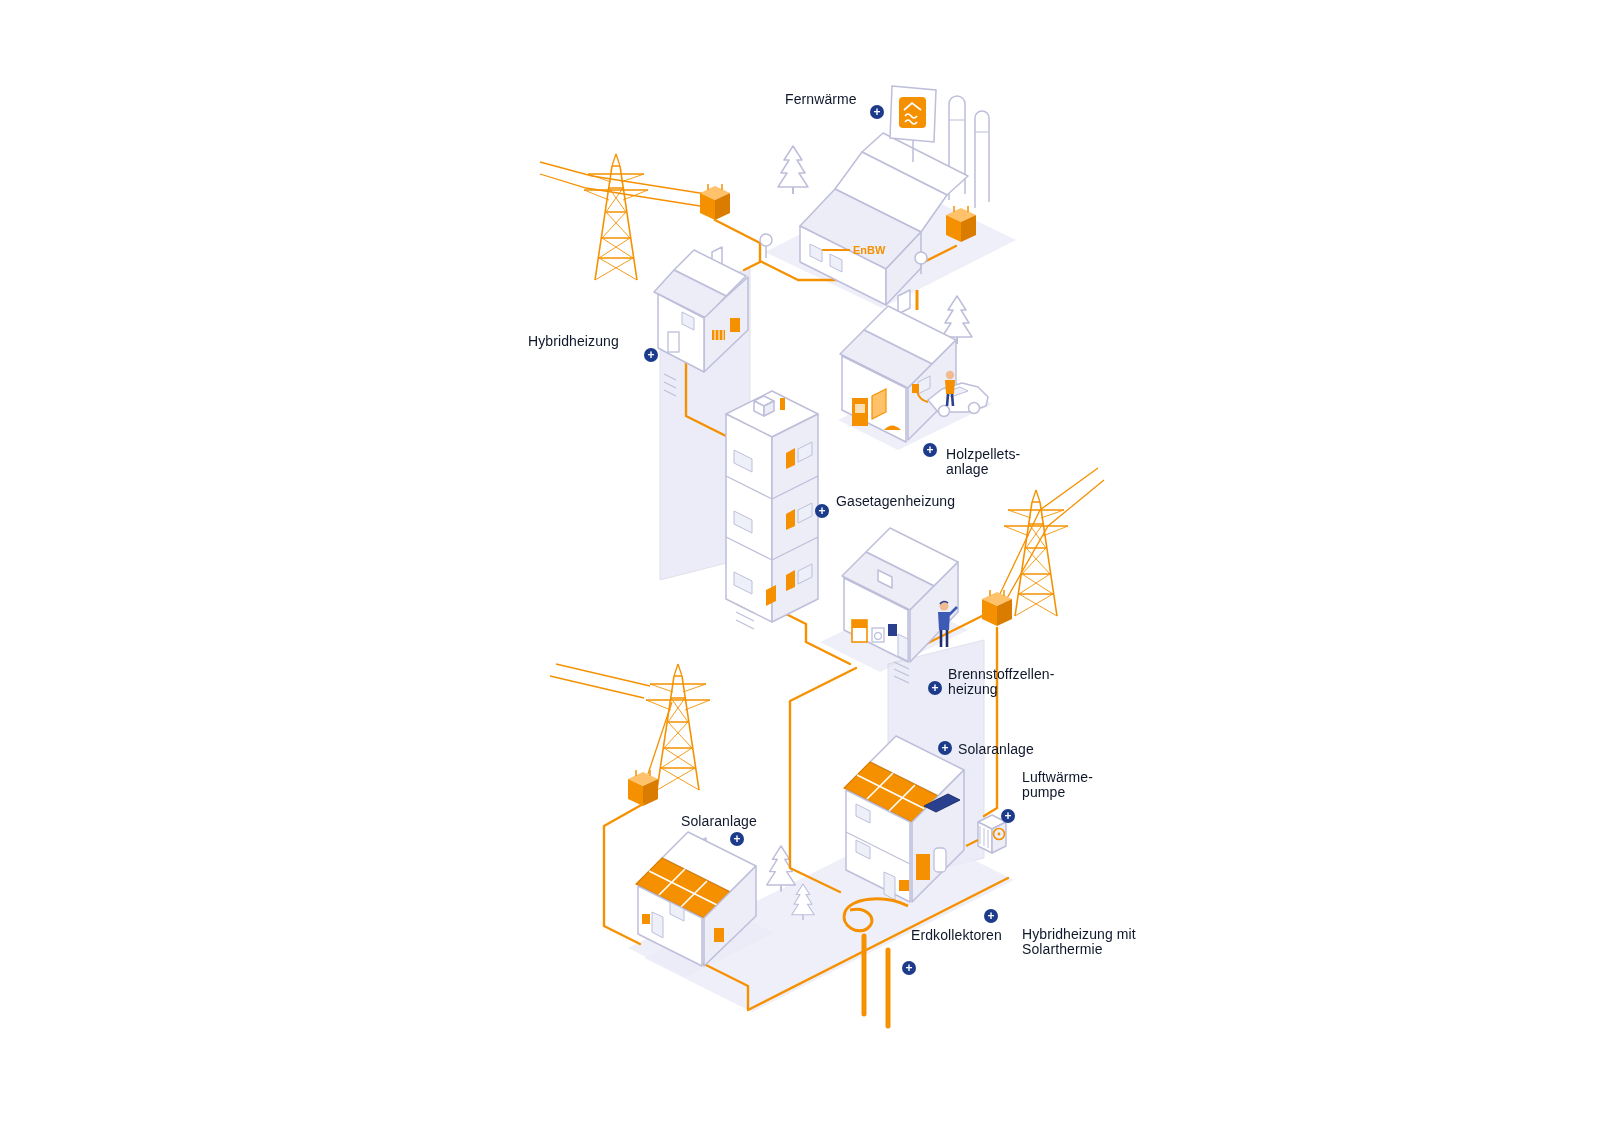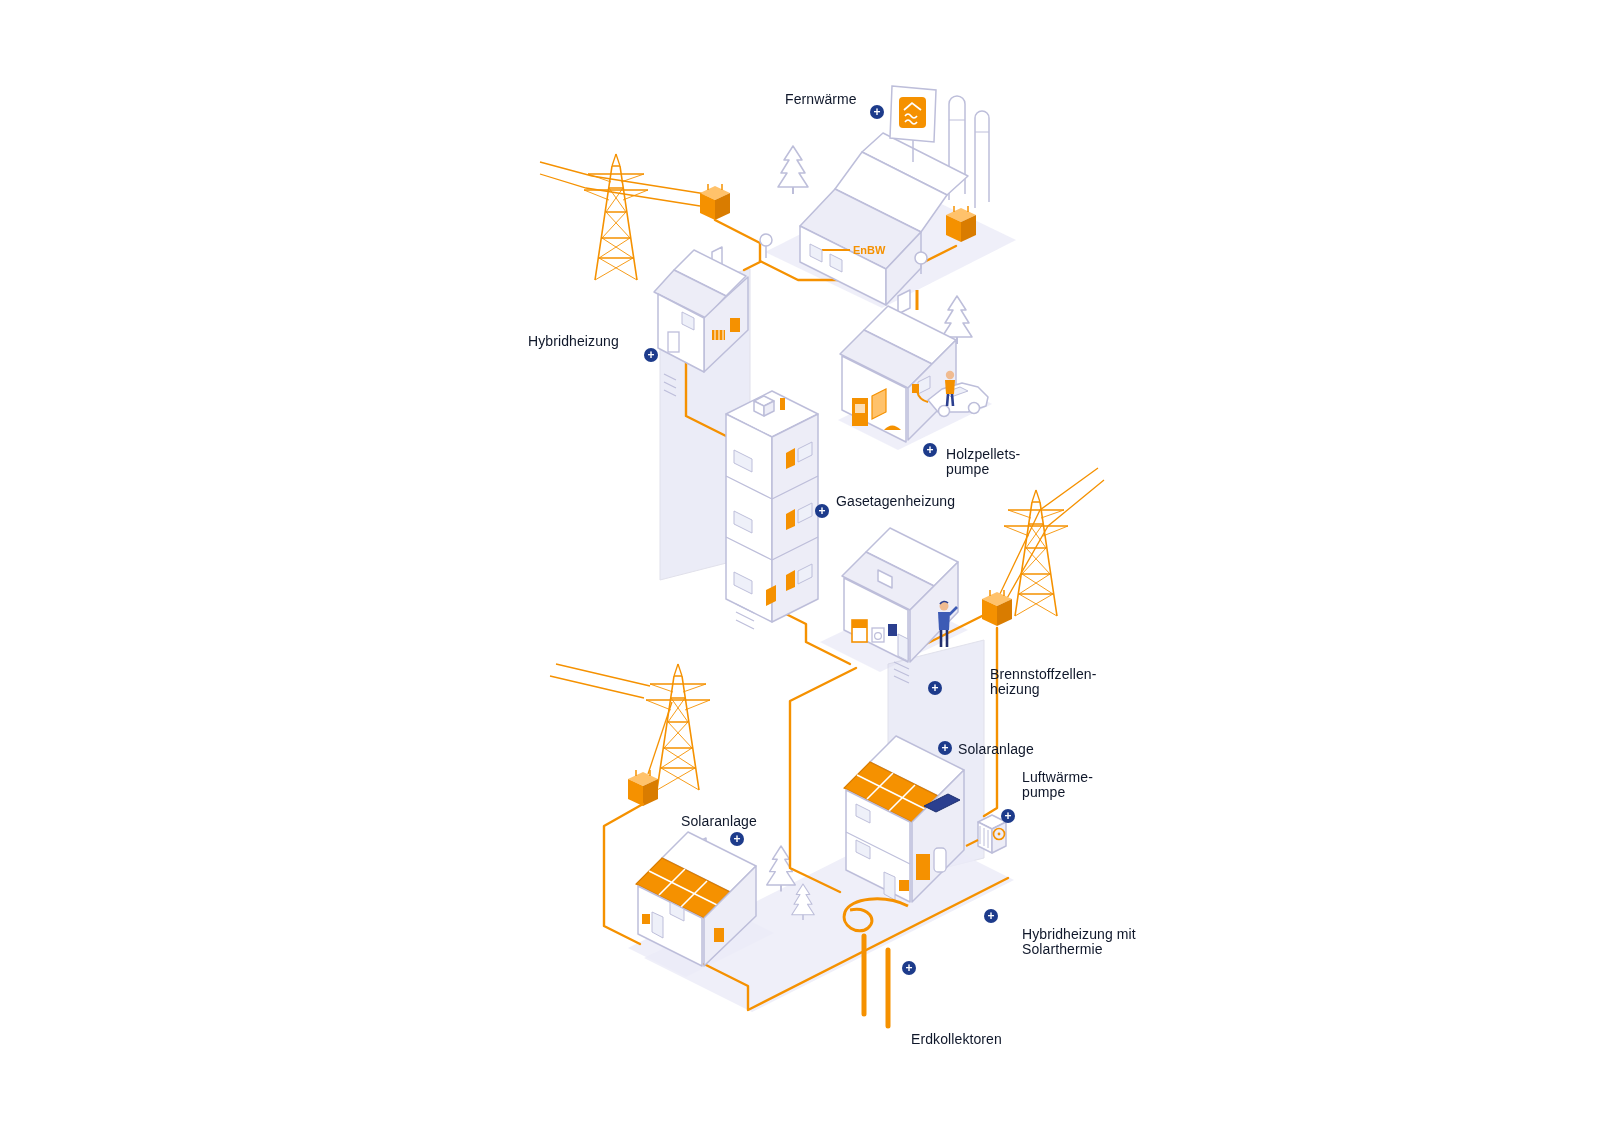--- a/index.html
+++ b/index.html
@@ -19,26 +19,26 @@
   .lbl{position:absolute;font-weight:400;font-size:14px;line-height:1.08;color:#0f172a;
        white-space:pre-line;letter-spacing:.1px}
   .plus{position:absolute;width:14px;height:14px;border-radius:50%;background:#1d3b8b;color:#fff;
         font-family:inherit;font-weight:700;font-size:12px;line-height:13px;text-align:center;
         border:none;padding:0;cursor:pointer}
 
   .lbl-fernwaerme{left:785px;top:92px}        .plus-fernwaerme{left:870px;top:105px}
   .lbl-elektroheizung{left:528px;top:334px}   .plus-elektroheizung{left:644px;top:348px}
   .lbl-holzpellets{left:946px;top:447px}      .plus-holzpellets{left:923px;top:443px}
   .lbl-gasetagenheizung{left:836px;top:494px} .plus-gasetagenheizung{left:815px;top:504px}
-  .lbl-brennstoffzellen{left:990px;top:667px} .plus-brennstoffzellen{left:928px;top:681px}
+  .lbl-brennstoffzellen{left:948px;top:667px} .plus-brennstoffzellen{left:928px;top:681px}
   .lbl-solaranlage-right{left:958px;top:742px}.plus-solaranlage-right{left:938px;top:741px}
   .lbl-luftwaermepumpe{left:1022px;top:770px} .plus-luftwaermepumpe{left:1001px;top:809px}
   .lbl-solaranlage-left{left:681px;top:814px} .plus-solaranlage-left{left:730px;top:832px}
   .lbl-hybridheizung{left:1022px;top:927px}    .plus-hybridheizung{left:984px;top:909px}
-  .lbl-erdkollektoren{left:911px;top:1032px}   .plus-erdkollektoren{left:902px;top:961px}
+  .lbl-erdkollektoren{left:911px;top:928px}   .plus-erdkollektoren{left:902px;top:961px}
 </style>
 </head>
 <body>
 
 <div class="stage">
 
 <svg viewBox="0 0 1612 1140" width="1612" height="1140" xmlns="http://www.w3.org/2000/svg">
   <defs>
     <g id="txbox">
       <path d="M0,7 L15,0 L30,7 L15,14 Z" fill="#ffc26b"></path>
@@ -263,21 +263,21 @@
   </g>
 </svg>
 
 <div class="lbl lbl-fernwaerme">Fernwärme</div>
 <button class="plus plus-fernwaerme">+</button>
 
 <div class="lbl lbl-elektroheizung">Hybridheizung</div>
 <button class="plus plus-elektroheizung">+</button>
 
 <div class="lbl lbl-holzpellets">Holzpellets-
-pumpe</div>
+anlage</div>
 <button class="plus plus-holzpellets">+</button>
 
 <div class="lbl lbl-gasetagenheizung">Gasetagenheizung</div>
 <button class="plus plus-gasetagenheizung">+</button>
 
 <div class="lbl lbl-brennstoffzellen">Brennstoffzellen-
 heizung</div>
 <button class="plus plus-brennstoffzellen">+</button>
 
 <div class="lbl lbl-solaranlage-right">Solaranlage</div>

